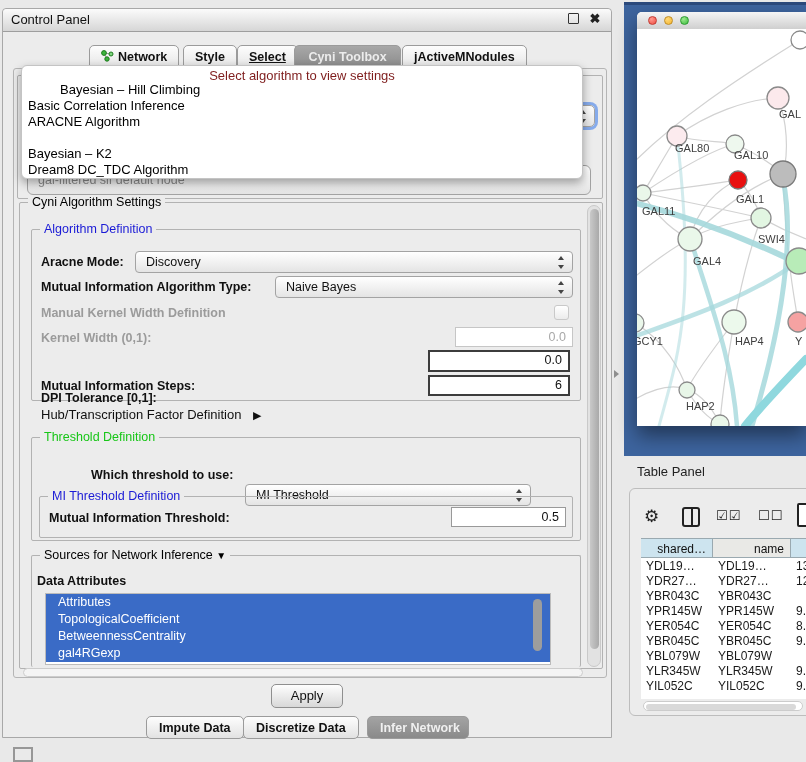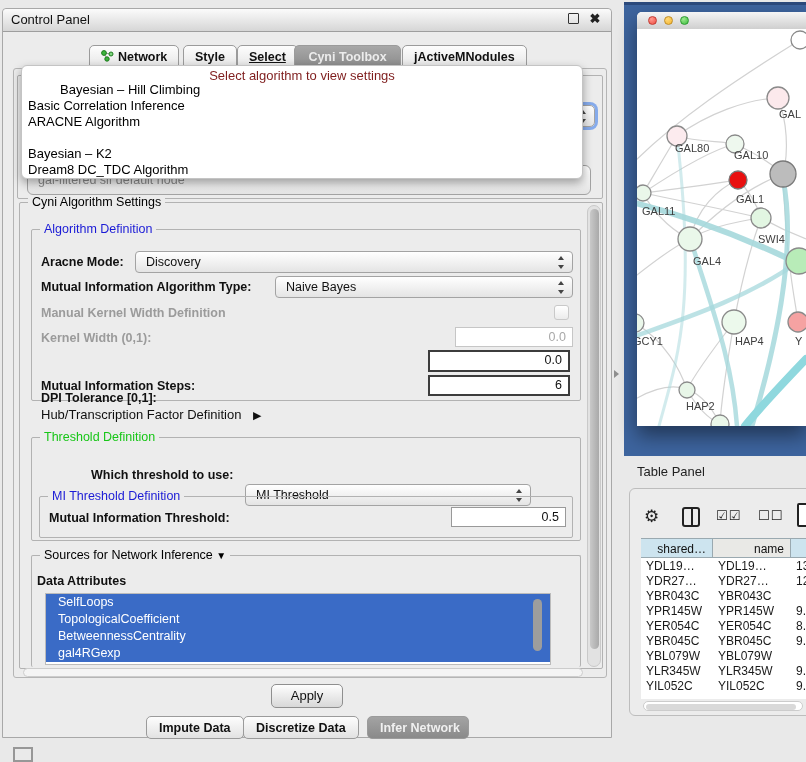--- a/index.html
+++ b/index.html
@@ -167,21 +167,21 @@
   </div>
   <span class="abs lbl" style="left:46px;top:502px;">Mutual Information Threshold:</span>
   <div class="abs field" style="left:448px;top:498px;width:115px;">0.5</div>
 
   <div class="abs groupbox" style="left:28px;top:546px;width:550px;height:112px;border-bottom:none;">
     <span class="gb-title"><span>Sources for Network Inference</span>
     <span style="font-size:10px;">▼</span></span>
   </div>
   <span class="abs lbl" style="left:34px;top:565px;">Data Attributes</span>
   <div id="attr-list" class="abs">
-    <div class="attr-row">SelfLoops</div>
+    <div class="attr-row">Attributes</div>
     <div class="attr-row">TopologicalCoefficient</div>
     <div class="attr-row">BetweennessCentrality</div>
     <div class="attr-row">gal4RGexp</div>
   </div>
   <div class="abs vthumb" style="left:530px;top:590px;width:9px;height:52px;background:#9d9d9d;"></div>
 
   <div class="abs vtrack" style="left:584px;top:196px;width:14px;height:462px;">
     <div class="vthumb" style="position:absolute;left:2px;top:3px;width:9px;height:440px;"></div>
   </div>
   <div class="abs htrack" style="left:20px;top:659px;width:560px;height:9px;"></div>

